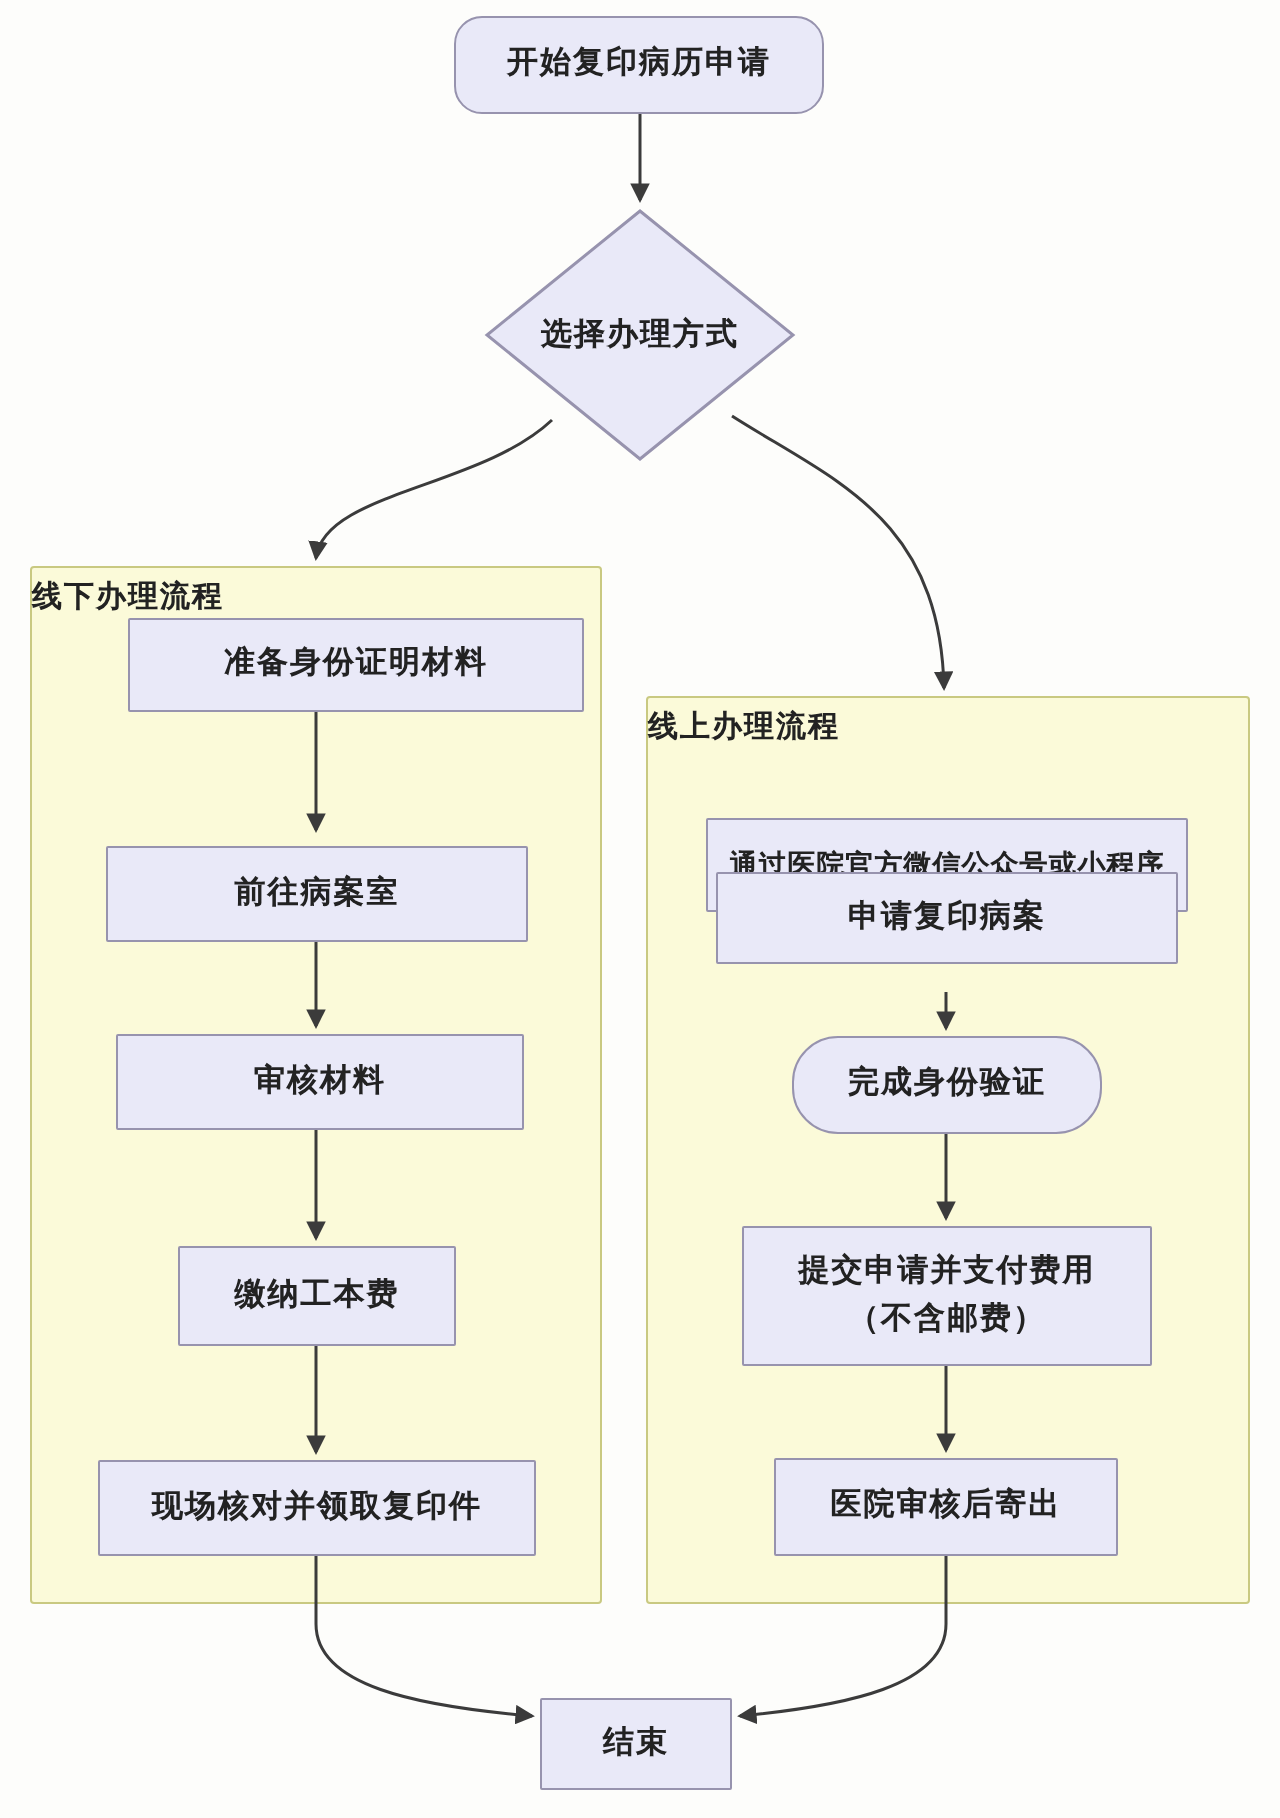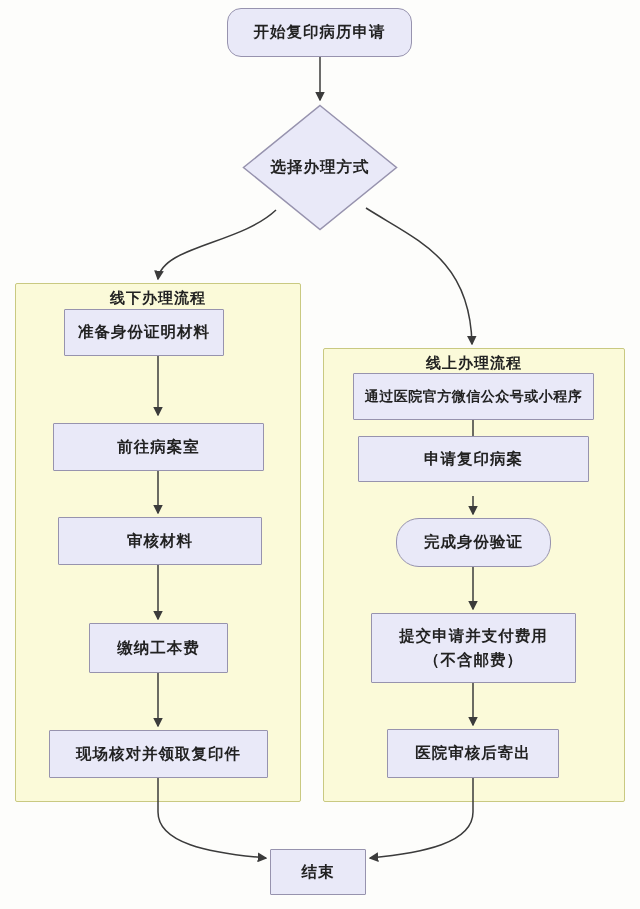--- a/index.html
+++ b/index.html
@@ -11,21 +11,21 @@
   .canvas { position: relative; width: 640px; height: 909px; overflow: hidden; }
 
   .group {
     position: absolute; z-index: 1;
     background: var(--container-fill, #fbfad9);
     border: 1.5px solid var(--container-border, #c9c981);
     border-radius: 2px;
     box-sizing: border-box;
   }
   .group-title {
-    text-align: center; padding-top: 5px;
+    text-align: left; padding-top: 5px;
     font-size: 15px; font-weight: 600;
     color: var(--text, #222);
     letter-spacing: 1px;
   }
 
   .connectors { position: absolute; left: 0; top: 0; z-index: 2; pointer-events: none; }
   .connectors path { fill: none; stroke: var(--connector, #3b3b3b); stroke-width: 1.5; }
   .connectors marker path { fill: var(--connector, #3b3b3b); stroke: none; }
 
   .node {
@@ -35,21 +35,21 @@
     border-radius: 1px;
     box-sizing: border-box;
     display: flex; align-items: center; justify-content: center;
     text-align: center;
     font-size: 15.5px; font-weight: 600;
     letter-spacing: 1px;
     line-height: 1.55;
     color: var(--text, #222);
     white-space: pre-line;
   }
-  .node.fs-s { font-size: 14px; letter-spacing: 0.5px; }
+  .node.fs-s { font-size: 14px; letter-spacing: 0.5px; margin-top: 36px; }
 
   .diamond { position: absolute; z-index: 3; }
   .diamond svg { position: absolute; left: 0; top: 0; width: 100%; height: 100%; display: block; }
   .diamond polygon {
     fill: var(--node-fill, #e9e9f8);
     stroke: var(--node-border, #9793ae);
     stroke-width: 1.5;
   }
   .diamond .label {
     position: absolute; left: 0; top: 0; right: 0; bottom: 0;
@@ -96,21 +96,21 @@
     <span>开始复印病历申请</span>
   </div>
 
   <div class="diamond" style="left:242px; top:104px; width:156px; height:127px;">
     <svg viewBox="0 0 156 127">
       <polygon points="78,1.5 154.5,63.5 78,125.5 1.5,63.5"></polygon>
     </svg>
     <span class="label">选择办理方式</span>
   </div>
 
-  <div class="node" style="left:64px; top:309px; width:160px; height:47px;">
+  <div class="node" style="left:64px; top:309px; width:228px; height:47px;">
     <span>准备身份证明材料</span>
   </div>
   <div class="node" style="left:53px; top:423px; width:211px; height:48px;">
     <span>前往病案室</span>
   </div>
   <div class="node" style="left:58px; top:517px; width:204px; height:48px;">
     <span>审核材料</span>
   </div>
   <div class="node" style="left:89px; top:623px; width:139px; height:50px;">
     <span>缴纳工本费</span>

